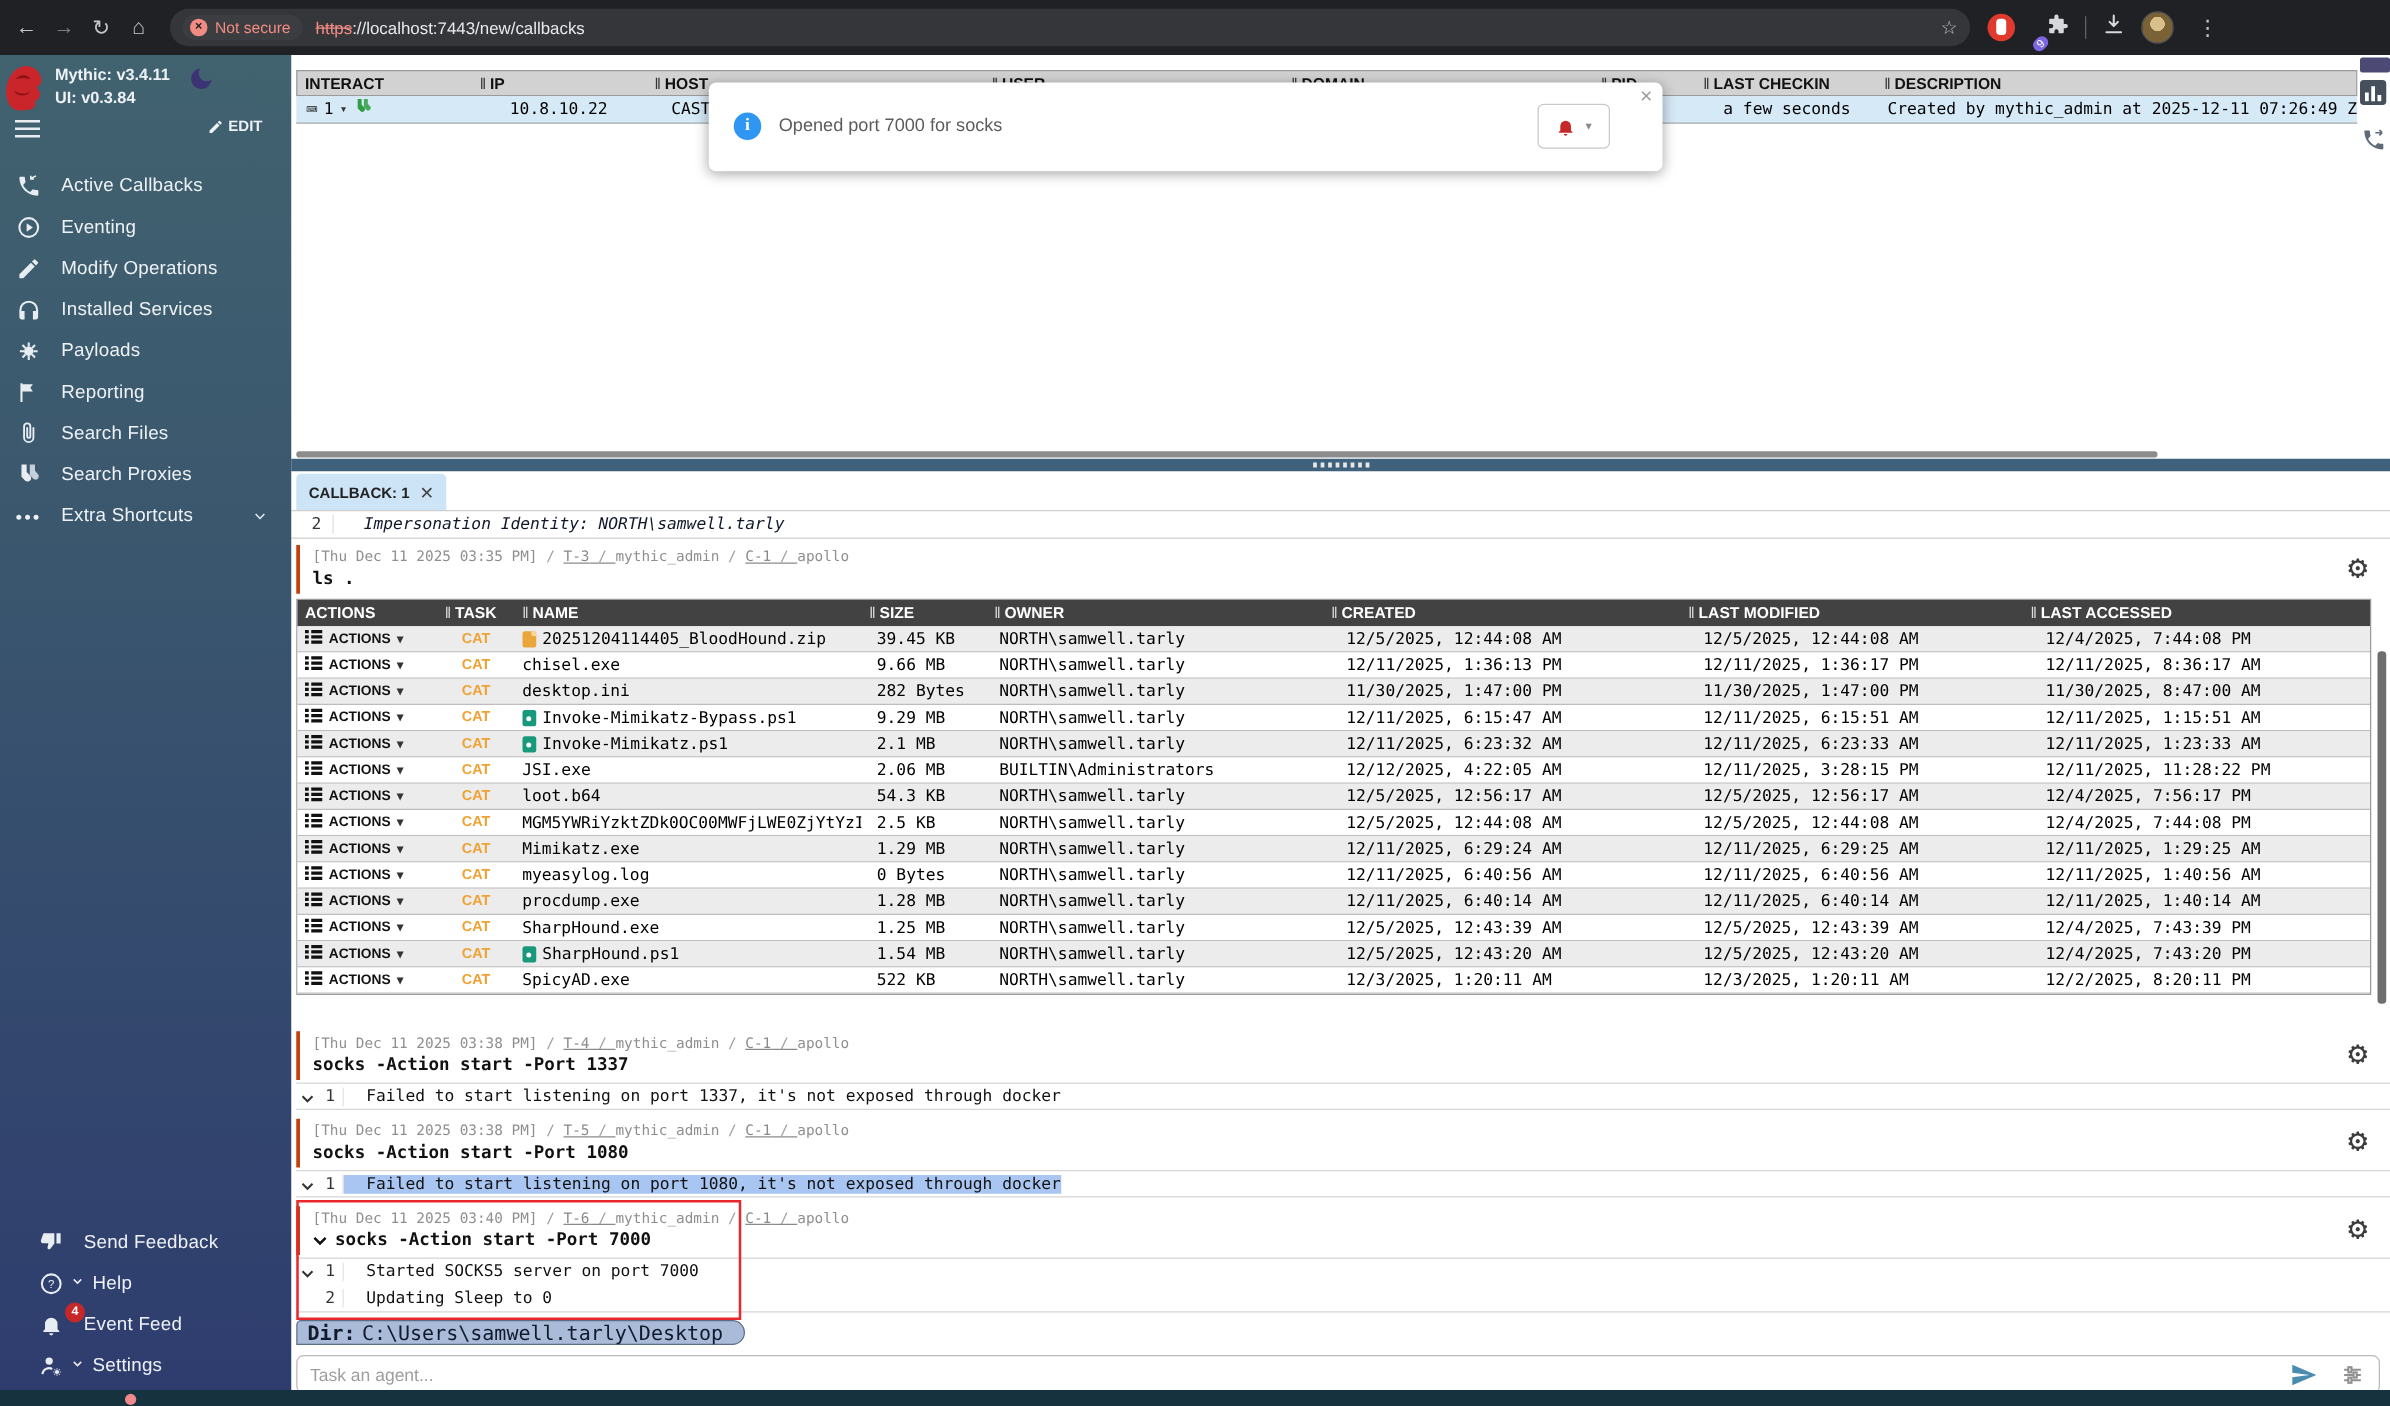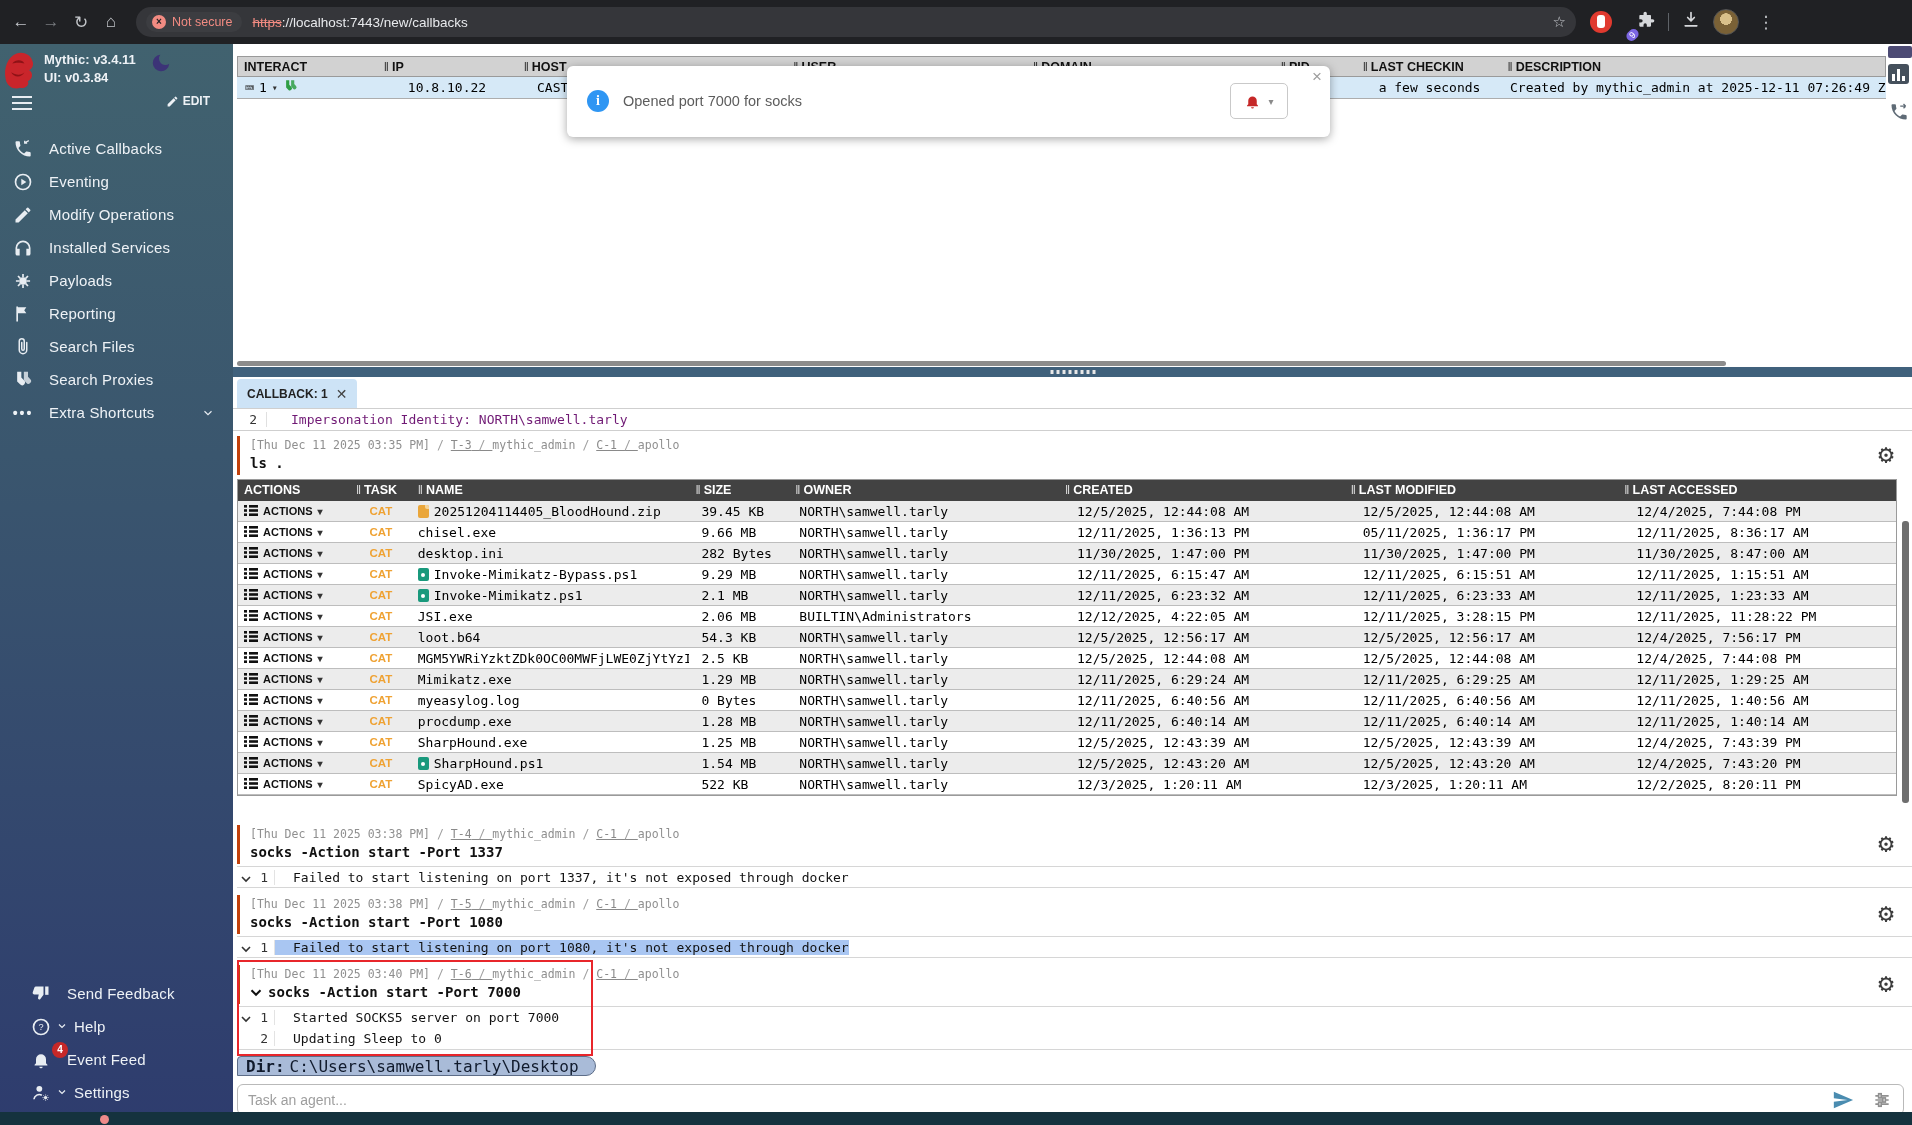--- a/index.html
+++ b/index.html
@@ -84,21 +84,21 @@
   
   .tabbar { position:absolute; left:233px; top:377px; width:1679px; height:31px; background:#fff; z-index:2; }
   .cb-tab { position:absolute; left:4px; top:2px; height:29px; background:#cde3f6; border-radius:4px 4px 0 0; display:flex; align-items:center; gap:8px; padding:0 10px; font-size:12px; font-weight:bold; color:#222; cursor:pointer; }
   .tab-x { font-size:14px; color:#444; font-weight:normal; cursor:pointer; }
 
   
   .console { position:absolute; left:233px; top:408px; width:1679px; height:704px; background:#fff; border-top:1px solid #cfcfcf; z-index:1; }
   .mono { font-family:"DejaVu Sans Mono", monospace; }
   .line2 { display:flex; align-items:center; height:22px; border-bottom:1px solid #cfcfcf; }
   .gutter { width:34px; text-align:right; padding-right:9px; font-size:13px; color:#333; border-right:1px solid #e0e0e0; }
-  .line2-text { padding-left:24px; font-size:13px; color:#701a75; }
+  .line2-text { padding-left:24px; font-size:13px; color:#0f172a;font-style:italic; }
 
   .task { position:relative; margin-left:4px; padding:5px 0 2px 0; }
   .task-head { border-left:3px solid #c2410c; padding:2px 0 4px 10px; }
   .task-ts { font-size:11.5px; color:#8f8f8f; font-weight:bold; }
   .task-ts span { font-weight:normal; }
   .sl::after { content:" / "; color:#9f9f9f; }
   .lnk { text-decoration:underline; cursor:pointer; color:#8a8a8a; }
   .task-cmd { font-size:14px; font-weight:bold; color:#111; margin-top:3px; display:flex; align-items:center; gap:6px; }
   .gear { position:absolute; right:18px; top:10px; font-size:26px; color:#3d3d3d; cursor:pointer; line-height:1; }
   .out-row { display:flex; align-items:center; height:22px; border-bottom:1px solid #d6d6d6; border-top:1px solid #d6d6d6; margin-top:2px; }
@@ -489,21 +489,21 @@
               <span>ACTIONS</span>
               <span class="caret">▾</span>
             </div>
             <div class="cat ftc1">CAT</div>
             <div class="ftc2 name-cell">
               <span>chisel.exe</span>
             </div>
             <div class="cell-sz ftc3">9.66 MB</div>
             <div class="cell-ow ftc4">NORTH\samwell.tarly</div>
             <div class="cell-dt ftc5">12/11/2025, 1:36:13 PM</div>
-            <div class="cell-dt ftc6">05/11/2025, 1:36:17 PM</div>
+            <div class="cell-dt ftc6">12/11/2025, 1:36:17 PM</div>
             <div class="cell-dt ftc7">12/11/2025, 8:36:17 AM</div>
           </div>
           <div class="ft-row">
             <div class="ftc0 act-cell">
               <span><svg width="14" height="13" viewBox="0 0 14 13">
                   <g fill="#111">
                     <rect x="0" y="1" width="3" height="2.6"></rect>
                     <rect x="5" y="1" width="9" height="2.6"></rect>
                     <rect x="0" y="5.2" width="3" height="2.6"></rect>
                     <rect x="5" y="5.2" width="9" height="2.6"></rect>

